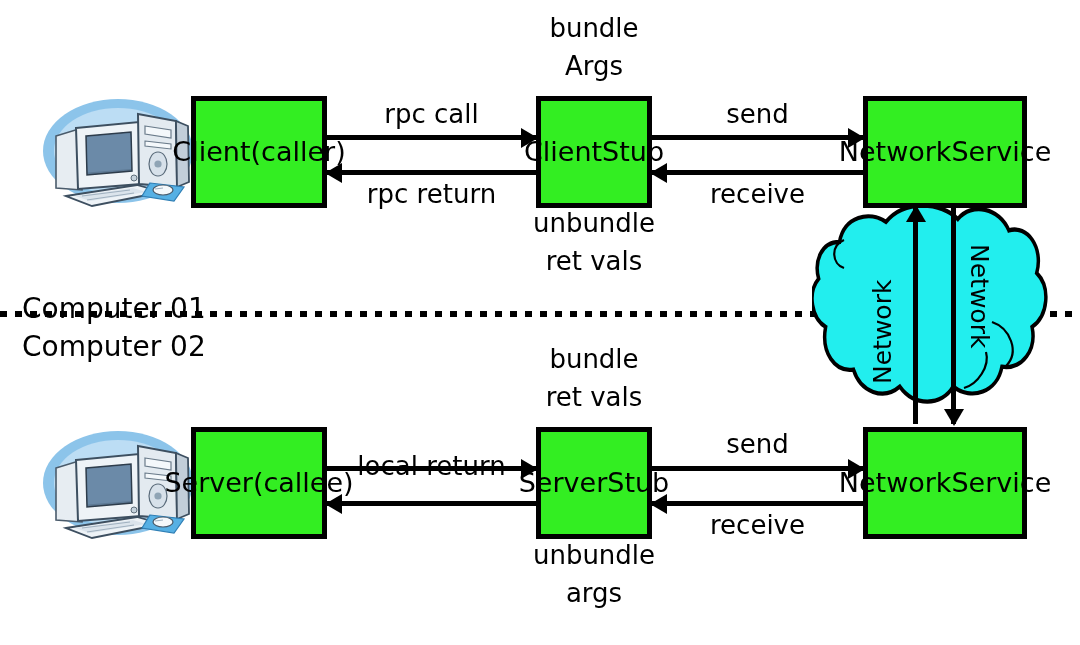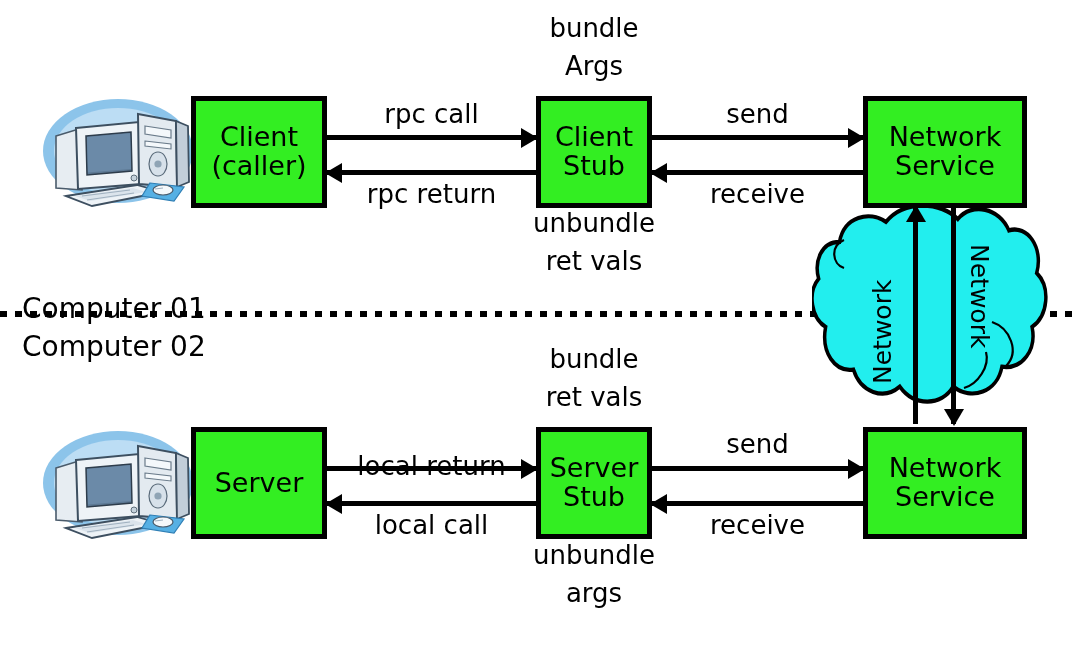--- a/index.html
+++ b/index.html
@@ -19,21 +19,20 @@
     overflow: hidden;
   }
 
   
   .gbox {
     position: absolute;
     background: #33ee22;
     border: 5px solid #000000;
     box-sizing: border-box;
     display: flex;
-    flex-direction: column;
     align-items: center;
     justify-content: center;
     z-index: 30;
   }
   .gbox .line {
     font-family: "DejaVu Sans", sans-serif;
     font-size: 27px;
     line-height: 1.07;
     color: #000000;
     white-space: nowrap;
@@ -292,20 +291,21 @@
       <path d="M40 104 L88 98" stroke="#9fb0bf" stroke-width="1"></path>
       <path d="M45 108 L92 101" stroke="#9fb0bf" stroke-width="1"></path>
       <path d="M108 91 L142 95 L132 109 L100 104 Z" fill="#56b0e4" stroke="#2f7fb5" stroke-width="1.2"></path>
       <ellipse cx="121" cy="98" rx="10" ry="5" fill="#f4f8fb" stroke="#4a5b6b" stroke-width="1.2"></ellipse>
       <path d="M113 97 L121 96" stroke="#9fb0bf" stroke-width="1"></path>
     </svg>
   </div>
 
   <div class="gbox" style="left:191px; top:427px; width:136px; height:112px;">
     <span class="line">Server</span>
+    <span class="line">(callee)</span>
   </div>
 
   <div class="gbox" style="left:536px; top:427px; width:116px; height:112px;">
     <span class="line">Server</span>
     <span class="line">Stub</span>
   </div>
 
   <div class="gbox" style="left:863px; top:427px; width:164px; height:112px;">
     <span class="line">Network</span>
     <span class="line">Service</span>
@@ -318,21 +318,20 @@
   <div class="dtext center" style="left:494px; top:579px; width:200px;">args</div>
 
   <div class="harrow right" style="left:327px; top:466px; width:209px;">
     <span class="head"></span>
   </div>
   <div class="dtext center" style="left:326px; top:430px; width:211px;margin-top:22px;">local return</div>
 
   <div class="harrow left" style="left:327px; top:501px; width:209px;">
     <span class="head"></span>
   </div>
-  <div class="dtext center" style="left:331px; top:511px; width:201px;">local call</div>
 
   <div class="harrow right" style="left:652px; top:466px; width:211px;">
     <span class="head"></span>
   </div>
   <div class="dtext center" style="left:657px; top:430px; width:201px;">send</div>
 
   <div class="harrow left" style="left:652px; top:501px; width:211px;">
     <span class="head"></span>
   </div>
   <div class="dtext center" style="left:657px; top:511px; width:201px;">receive</div>

